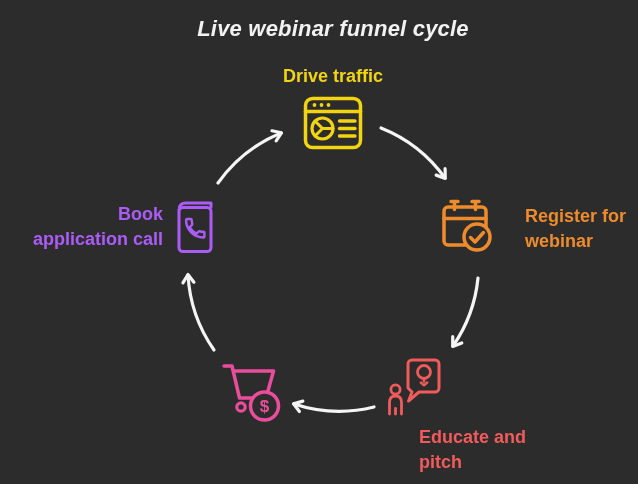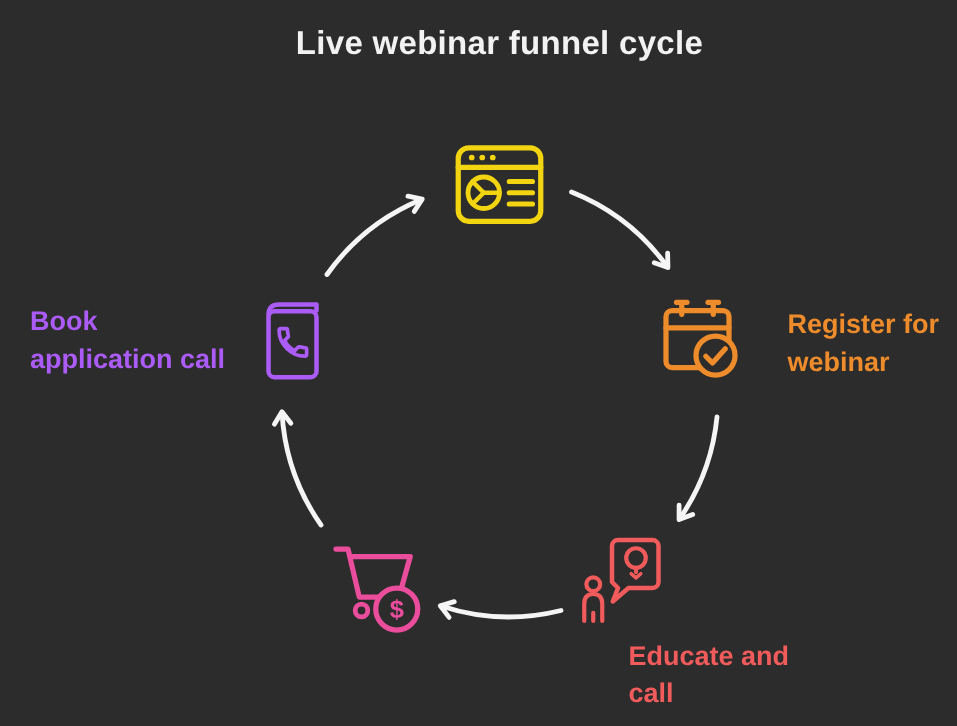--- a/index.html
+++ b/index.html
@@ -9,31 +9,31 @@
   }
   .canvas{
     position:relative;
     width:638px;height:484px;
     background:#2c2c2c;
     overflow:hidden;
   }
   .title{
     position:absolute;left:33px;top:16px;width:600px;
     text-align:center;
-    color:#f2f2f2;font-size:22px;font-weight:bold;letter-spacing:.2px;
+    color:#f2f2f2;font-size:22px;font-weight:bold;letter-spacing:.2px;font-style:italic;
   }
   .label{
     position:absolute;
     font-size:18px;font-weight:bold;line-height:25px;
   }
   .lbl-drive   {left:253px;top:64px; width:160px;text-align:center;color:#F2D411;}
   .lbl-register{left:509px;top:204px;width:112px;text-align:left;  color:#EE8C2B;margin-left:16px;}
   .lbl-educate {left:419px;top:425px;width:120px;text-align:left;  color:#F15B5B;}
   .lbl-buy     {left:133px;top:427px;width:125px;text-align:center;color:#EB4D9D;}
-  .lbl-book    {left:20px; top:202px;width:143px;color:#AC5CF6;}
+  .lbl-book    {left:20px; top:202px;width:143px;text-align:right; color:#AC5CF6;}
   .icon{position:absolute;}
   svg{display:block;}
 </style>
 </head>
 <body>
 
 <div class="canvas">
 
   <div class="title">Live webinar funnel cycle</div>
 
@@ -45,20 +45,21 @@
     </defs>
     <g stroke="#f5f5f5" stroke-width="3.2" stroke-linecap="round">
       <path d="M 218 183 A 145 145 0 0 1 281 133" marker-end="url(#ah)"></path>
       <path d="M 381 128 A 145 145 0 0 1 445 178" marker-end="url(#ah)"></path>
       <path d="M 478 278 A 145 145 0 0 1 453 346" marker-end="url(#ah)"></path>
       <path d="M 374 407 A 145 145 0 0 1 294 404" marker-end="url(#ah)"></path>
       <path d="M 214 350 A 145 145 0 0 1 188 275" marker-end="url(#ah)"></path>
     </g>
   </svg>
 
+  <div class="label lbl-drive">Drive traffic</div>
   <svg class="icon" style="left:303px;top:96px;" width="60" height="54" viewBox="0 0 60 54" fill="none" stroke="#F2D411" stroke-width="3.5" stroke-linecap="round" stroke-linejoin="round">
     <rect x="2.5" y="2.5" width="55" height="49" rx="7"></rect>
     <line x1="2.5" y1="15.5" x2="57.5" y2="15.5"></line>
     <g fill="#F2D411" stroke="none">
       <circle cx="11.5" cy="9" r="1.9"></circle>
         <circle cx="18.5" cy="9" r="1.9"></circle>
         <circle cx="25.5" cy="9" r="1.9"></circle>
     </g>
     <circle cx="19.5" cy="32.5" r="10.5" stroke-width="3.2"></circle>
     <line x1="19.5" y1="32.5" x2="30" y2="32.5" stroke-width="3"></line>
@@ -72,21 +73,21 @@
   <div class="label lbl-register">Register for webinar</div>
   <svg class="icon" style="left:441px;top:198px;" width="52" height="56" viewBox="0 0 52 56" fill="none" stroke="#EE8C2B" stroke-width="3.5" stroke-linecap="round" stroke-linejoin="round">
     <rect x="3" y="9" width="42" height="38" rx="4"></rect>
     <line x1="3" y1="20.5" x2="45" y2="20.5"></line>
     <path d="M10,3.5 h7 M13.5,3.5 v8"></path>
     <path d="M31,3.5 h7 M34.5,3.5 v8"></path>
     <circle cx="36" cy="39" r="13" fill="#2c2c2c"></circle>
     <path d="M29.5,39.5 L34,44 L42.5,34.5"></path>
   </svg>
 
-  <div class="label lbl-educate">Educate and call</div>
+  <div class="label lbl-educate">Educate and pitch</div>
   <svg class="icon" style="left:386px;top:357px;" width="56" height="60" viewBox="0 0 56 60" fill="none" stroke="#F15B5B" stroke-width="3" stroke-linecap="round" stroke-linejoin="round">
     <path d="M26,35 L22.5,44 L33,35 H49 a4,4 0 0 0 4,-4 V7 a4,4 0 0 0 -4,-4 H26 a4,4 0 0 0 -4,4 V31 Z"></path>
     <circle cx="38" cy="15" r="6.5" stroke-width="2.8"></circle>
     <path d="M38,21.5 v3" stroke-width="2.6"></path>
     <path d="M34.8,25.5 L38,28.3 L41.2,25.5" stroke-width="2.4"></path>
     <circle cx="9.5" cy="32.5" r="4.6" stroke-width="2.8"></circle>
     <path d="M3.5,57 V45.5 Q3.5,39 9.5,39 Q15.5,39 15.5,45.5 V57 M9.5,51.5 V57" stroke-width="2.8"></path>
   </svg>
 
   <svg class="icon" style="left:221px;top:359px;" width="64" height="66" viewBox="0 0 64 66" fill="none" stroke="#EB4D9D" stroke-width="3.5" stroke-linecap="round" stroke-linejoin="round">

